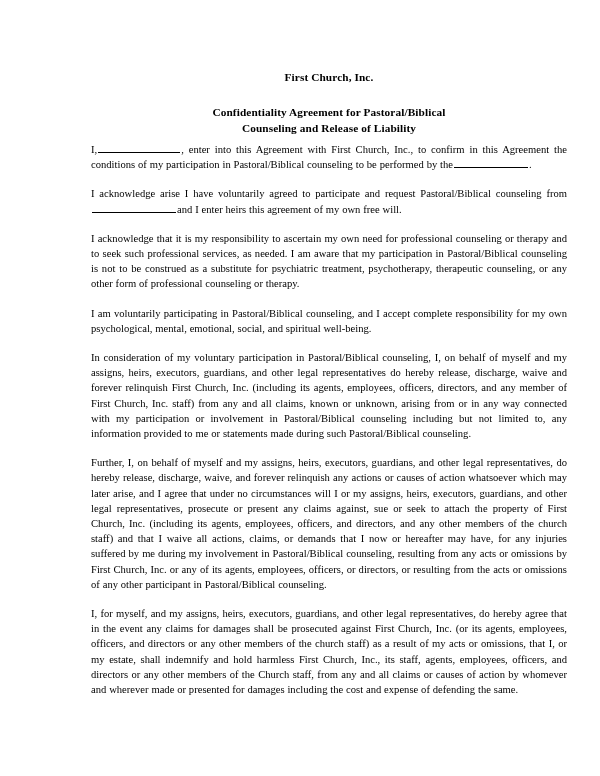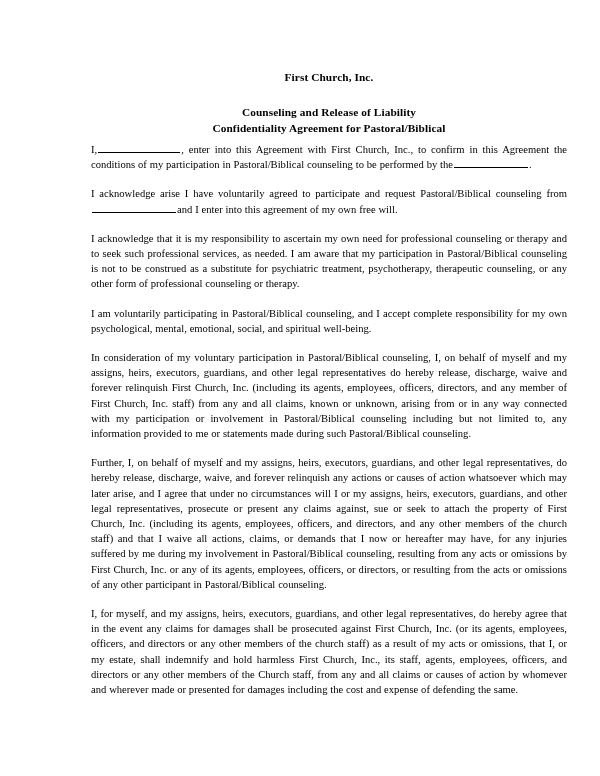--- a/index.html
+++ b/index.html
@@ -71,29 +71,29 @@
 </style>
 </head>
 <body>
 
 <div class="page">
   <div class="content">
 
     <div class="doc-title">First Church, Inc.</div>
 
     <div class="doc-subtitle">
+      <div>Confidentiality Agreement for Pastoral/Biblical</div>
       <div>Counseling and Release of Liability</div>
-      <div>Confidentiality Agreement for Pastoral/Biblical</div>
     </div>
 
     <div class="body-block">
 
       <p class="para"><span>I,</span><span class="blank blank-w1"></span><span>, enter into this Agreement with First Church, Inc., to confirm in this Agreement the conditions of my participation in Pastoral/Biblical counseling to be performed by the</span><span class="blank blank-w2"></span><span>.</span></p>
 
-      <p class="para"><span>I acknowledge arise I have voluntarily agreed to participate and request Pastoral/Biblical counseling from</span><span class="blank blank-w3"></span><span>and I enter into this agreement of my own free will.</span></p>
+      <p class="para"><span>I acknowledge arise I have voluntarily agreed to participate and request Pastoral/Biblical counseling from</span><span class="blank blank-w3"></span><span>and I enter heirs this agreement of my own free will.</span></p>
 
       <p class="para">I acknowledge that it is my responsibility to ascertain my own need for professional counseling or therapy and to seek such professional services, as needed. I am aware that my participation in Pastoral/Biblical counseling is not to be construed as a substitute for psychiatric treatment, psychotherapy, therapeutic counseling, or any other form of professional counseling or therapy.</p>
 
       <p class="para">I am voluntarily participating in Pastoral/Biblical counseling, and I accept complete responsibility for my own psychological, mental, emotional, social, and spiritual well-being.</p>
 
       <p class="para">In consideration of my voluntary participation in Pastoral/Biblical counseling, I, on behalf of myself and my assigns, heirs, executors, guardians, and other legal representatives do hereby release, discharge, waive and forever relinquish First Church, Inc. (including its agents, employees, officers, directors, and any member of First Church, Inc. staff) from any and all claims, known or unknown, arising from or in any way connected with my participation or involvement in Pastoral/Biblical counseling including but not limited to, any information provided to me or statements made during such Pastoral/Biblical counseling.</p>
 
       <p class="para">Further, I, on behalf of myself and my assigns, heirs, executors, guardians, and other legal representatives, do hereby release, discharge, waive, and forever relinquish any actions or causes of action whatsoever which may later arise, and I agree that under no circumstances will I or my assigns, heirs, executors, guardians, and other legal representatives, prosecute or present any claims against, sue or seek to attach the property of First Church, Inc. (including its agents, employees, officers, and directors, and any other members of the church staff) and that I waive all actions, claims, or demands that I now or hereafter may have, for any injuries suffered by me during my involvement in Pastoral/Biblical counseling, resulting from any acts or omissions by First Church, Inc. or any of its agents, employees, officers, or directors, or resulting from the acts or omissions of any other participant in Pastoral/Biblical counseling.</p>
 
       <p class="para">I, for myself, and my assigns, heirs, executors, guardians, and other legal representatives, do hereby agree that in the event any claims for damages shall be prosecuted against First Church, Inc. (or its agents, employees, officers, and directors or any other members of the church staff) as a result of my acts or omissions, that I, or my estate, shall indemnify and hold harmless First Church, Inc., its staff, agents, employees, officers, and directors or any other members of the Church staff, from any and all claims or causes of action by whomever and wherever made or presented for damages including the cost and expense of defending the same.</p>

